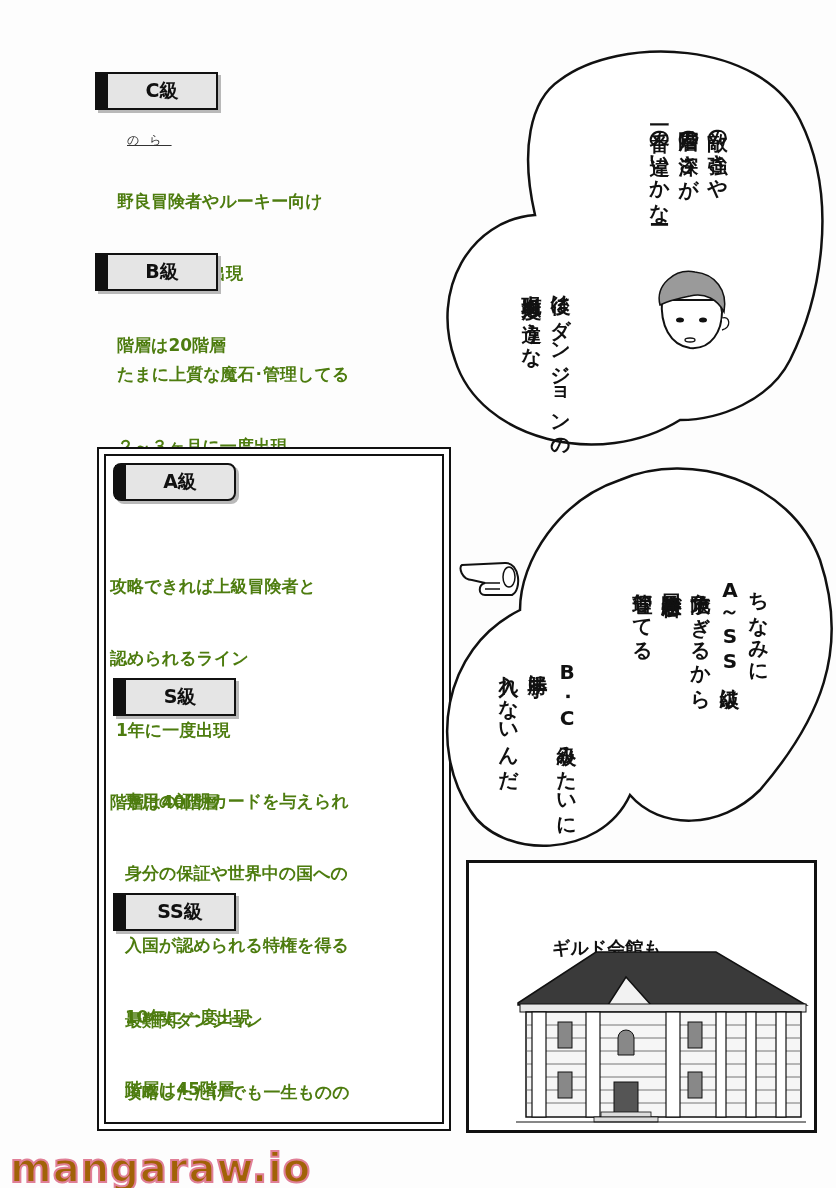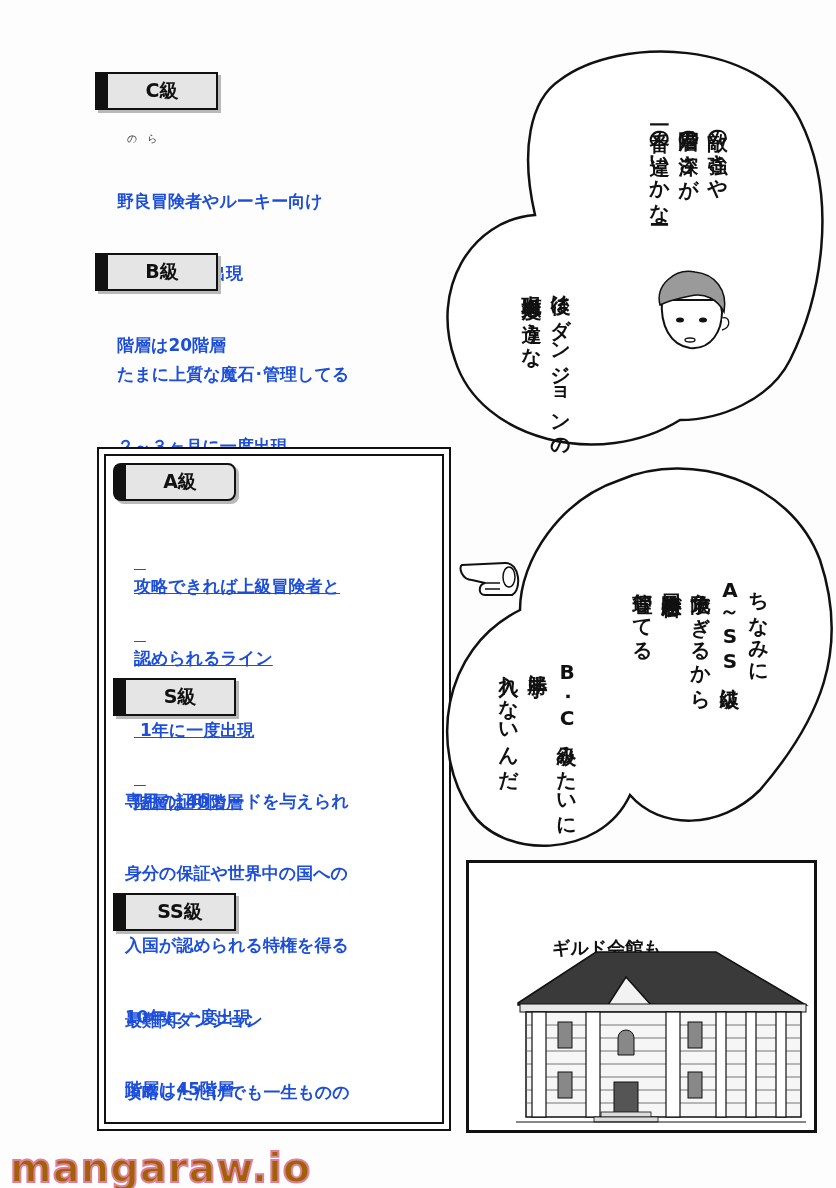--- a/index.html
+++ b/index.html
@@ -21,25 +21,25 @@
   .rank-tab .bar {
     position: absolute; left: 0; top: 0; bottom: 0; width: 11px; background: #111;
   }
   .rank-tab .lbl {
     position: absolute; left: 11px; right: 0; top: 0; bottom: 0;
     display: flex; align-items: center; justify-content: center;
     font-size: 19px; font-weight: bold; letter-spacing: 0px;
   }
   .desc {
     position: absolute; font-size: 17px; line-height: 24px; font-weight: bold;
-    white-space: pre; color: #1d4ed8;
+    white-space: pre; color: #4d7c0f;
   }
   .desc .line { display: block; }
   .ruby {
-    position: absolute; font-size: 10px; color: #333; letter-spacing: 10px;
+    position: absolute; font-size: 12px; color: #333; letter-spacing: 10px; text-decoration: underline;
   }
 
   
   .frame-outer {
     position: absolute; left: 97px; top: 447px; width: 354px; height: 684px;
     border: 2px solid #111; box-sizing: border-box; background: #fff;
   }
   .frame-inner {
     position: absolute; left: 104px; top: 454px; width: 340px; height: 670px;
     border: 2px solid #111; box-sizing: border-box;
@@ -96,21 +96,21 @@
   <span class="line">階層は30階層</span>
 </div>
 
 <div class="frame-outer"></div>
 <div class="frame-inner"></div>
 
 <div class="rank-tab" style="left:113px; top:463px;border-radius:8px;">
   <div class="bar"></div>
   <div class="lbl">A級</div>
 </div>
-<div class="desc" style="left:134px; top:526px;text-decoration:underline;">
+<div class="desc" style="left:110px; top:526px;">
   <span class="line">攻略できれば上級冒険者と</span>
   <span class="line">認められるライン</span>
   <span class="line"> 1年に一度出現</span>
   <span class="line">階層は40階層</span>
 </div>
 
 <div class="rank-tab" style="left:113px; top:678px;">
   <div class="bar"></div>
   <div class="lbl">S級</div>
 </div>

